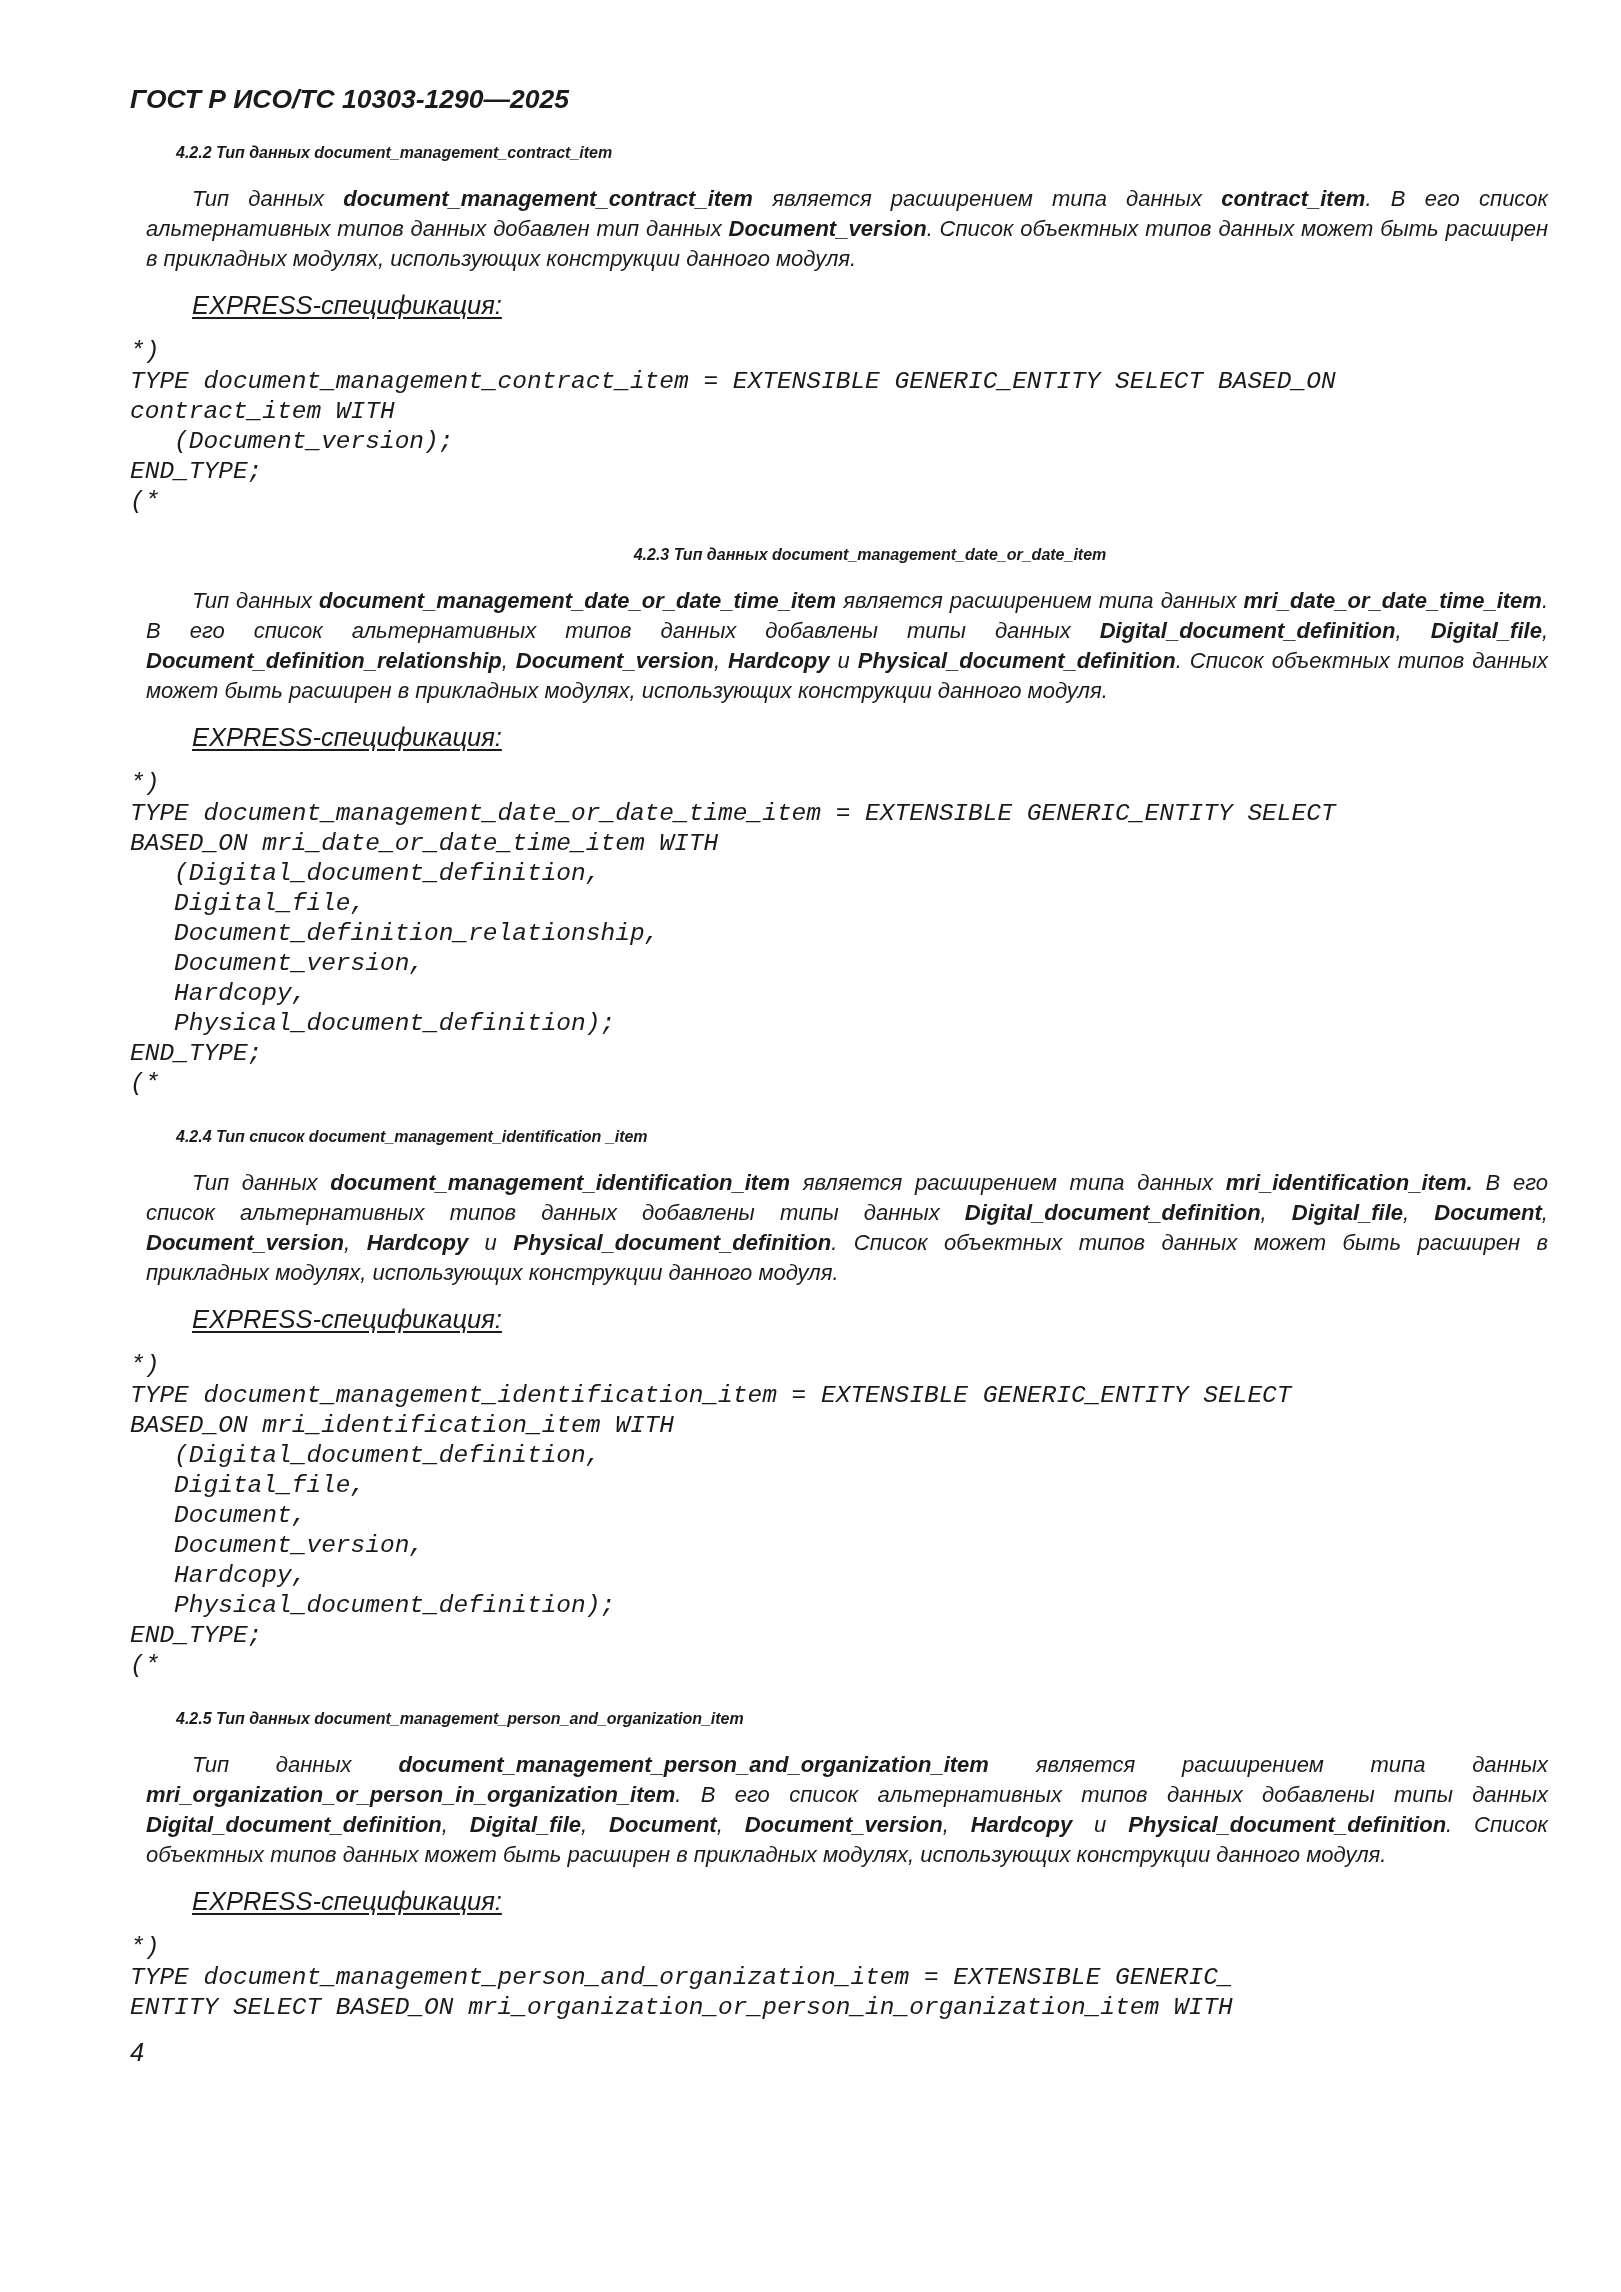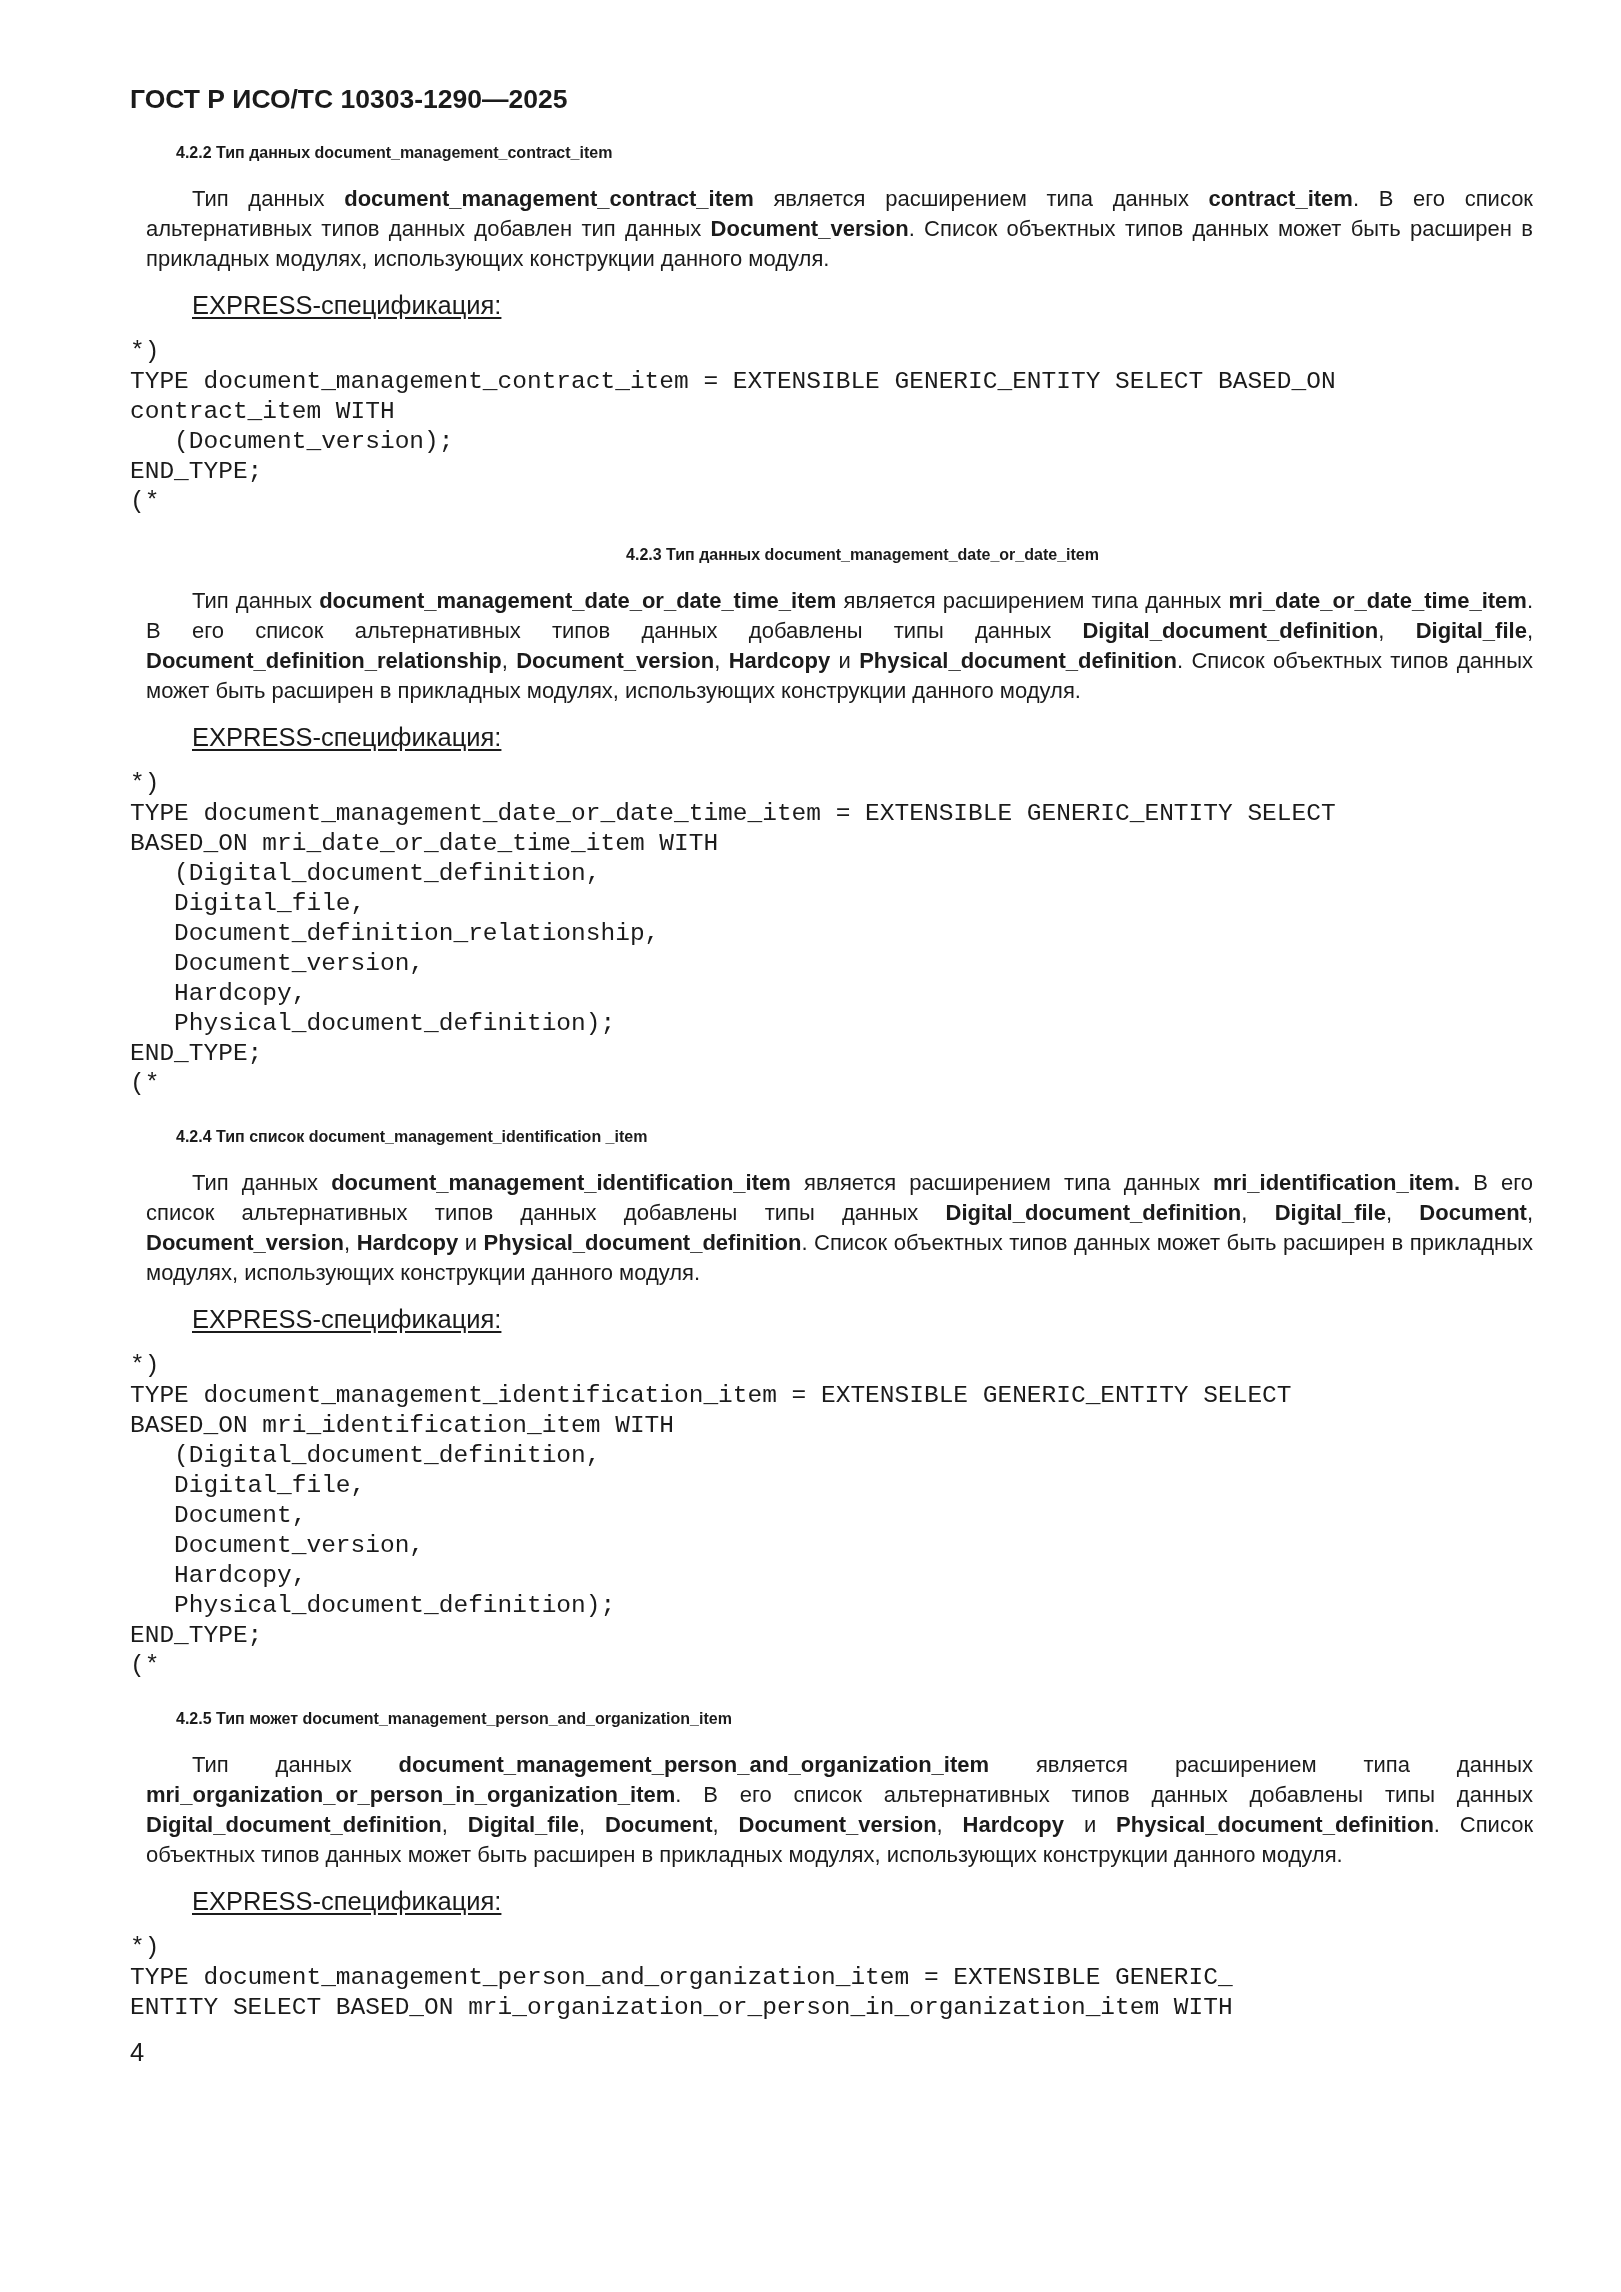--- a/index.html
+++ b/index.html
@@ -10,21 +10,22 @@
   .page {
     position: relative;
     width: 1621px;
     height: 2293px;
     background: #ffffff;
     color: #1b1b1b;
     font-family: "Liberation Sans", sans-serif;
     overflow: hidden;
   }
   .content {
-    padding: 84px 72px 0 130px; 
+    padding: 84px 57px 0 130px; 
+    font-style: italic;
   }
   .doc-header {
     font-size: 26.5px;
     font-weight: 700;
     line-height: 31px;
     margin-bottom: 13.7px;
   }
   .section-heading {
     font-size: 25.5px;
     font-weight: 700;
@@ -101,21 +102,21 @@
 TYPE document_management_identification_item = EXTENSIBLE GENERIC_ENTITY SELECT
 BASED_ON mri_identification_item WITH
    (Digital_document_definition,
    Digital_file,
    Document,
    Document_version,
    Hardcopy,
    Physical_document_definition);
 END_TYPE;
 (*</pre>
-        <h2 class="section-heading" style="font-size: inherit;">4.2.5 Тип может document_management_person_and_organization_item</h2>
+        <h2 class="section-heading" style="font-size: inherit;">4.2.5 Тип данных document_management_person_and_organization_item</h2>
         <p class="para"><span>Тип данных </span><b>document_management_person_and_organization_item</b><span> является расширением типа данных </span><b>mri_organization_or_person_in_organization_item</b><span>. В его список альтернативных типов данных добавлены типы данных </span><b>Digital_document_definition</b><span>, </span><b>Digital_file</b><span>, </span><b>Document</b><span>, </span><b>Document_version</b><span>, </span><b>Hardcopy</b><span> и </span><b>Physical_document_definition</b><span>. Список объектных типов данных может быть расширен в прикладных модулях, использующих конструкции данного модуля.</span></p>
         <p class="express-label"><span class="u">EXPRESS-спецификация:</span></p>
         <pre class="code">*)
 TYPE document_management_person_and_organization_item = EXTENSIBLE GENERIC_
 ENTITY SELECT BASED_ON mri_organization_or_person_in_organization_item WITH</pre>
       </main>
 
     <div class="page-number">4</div>
   </div>
 </div>

